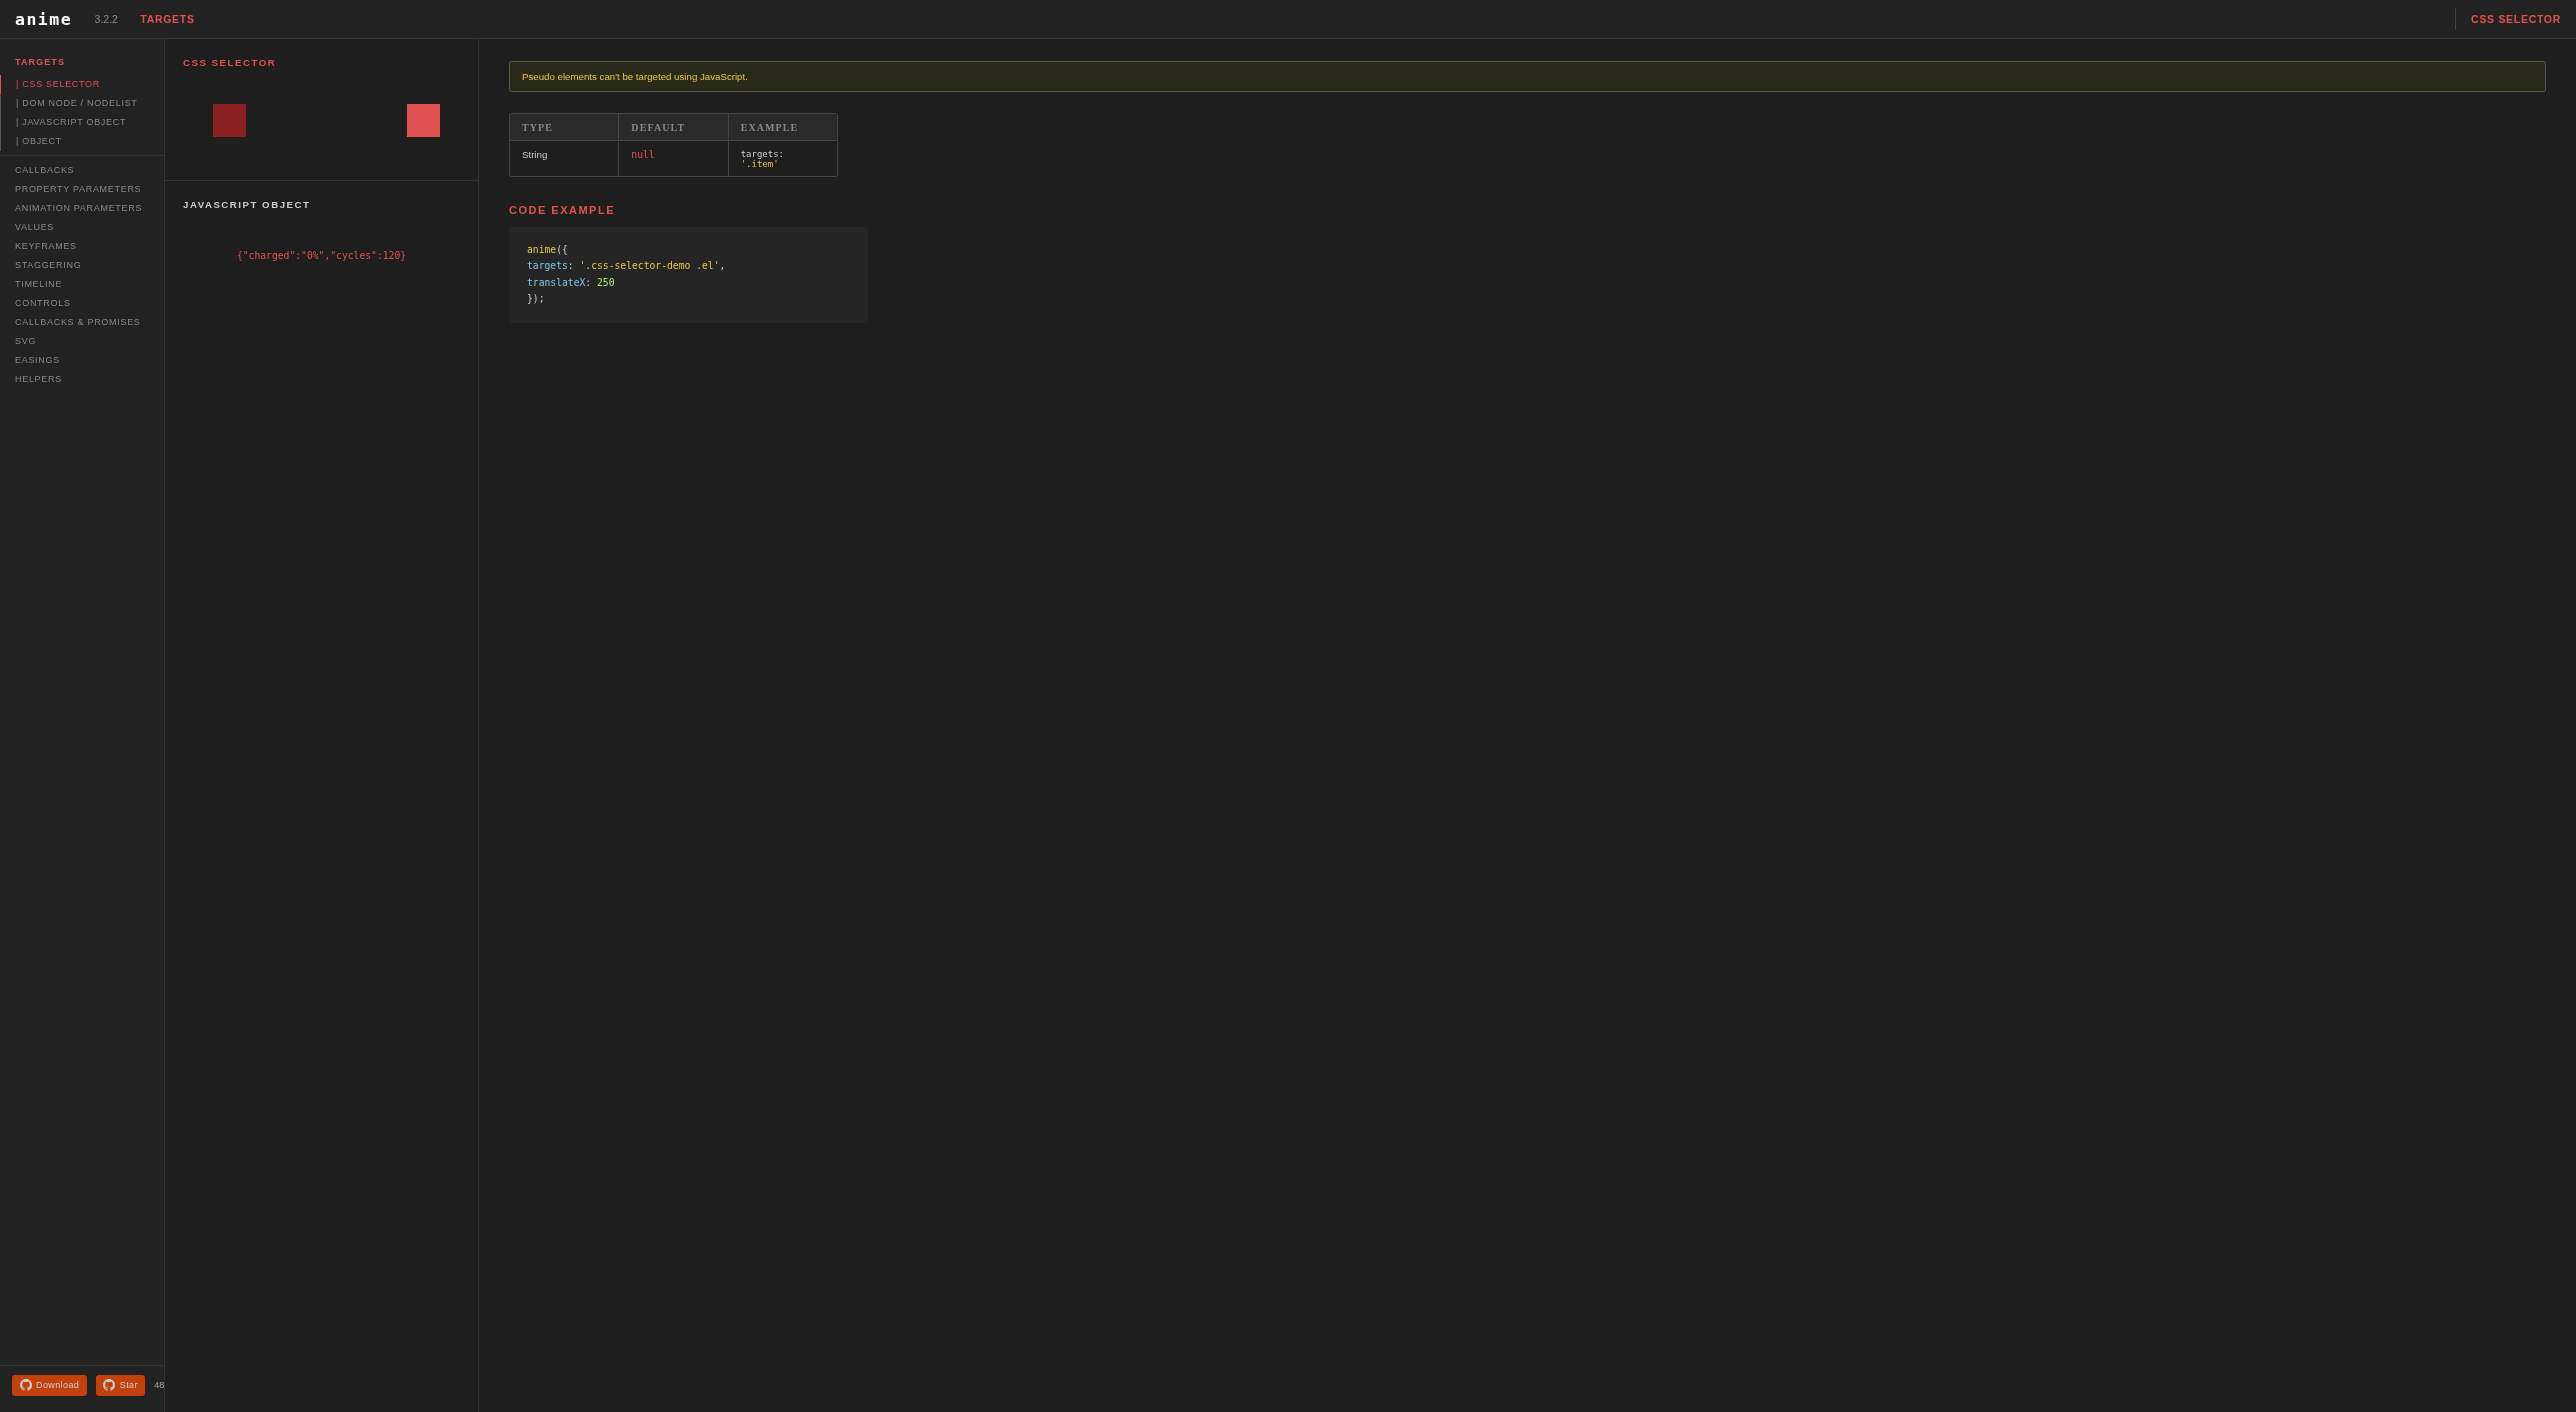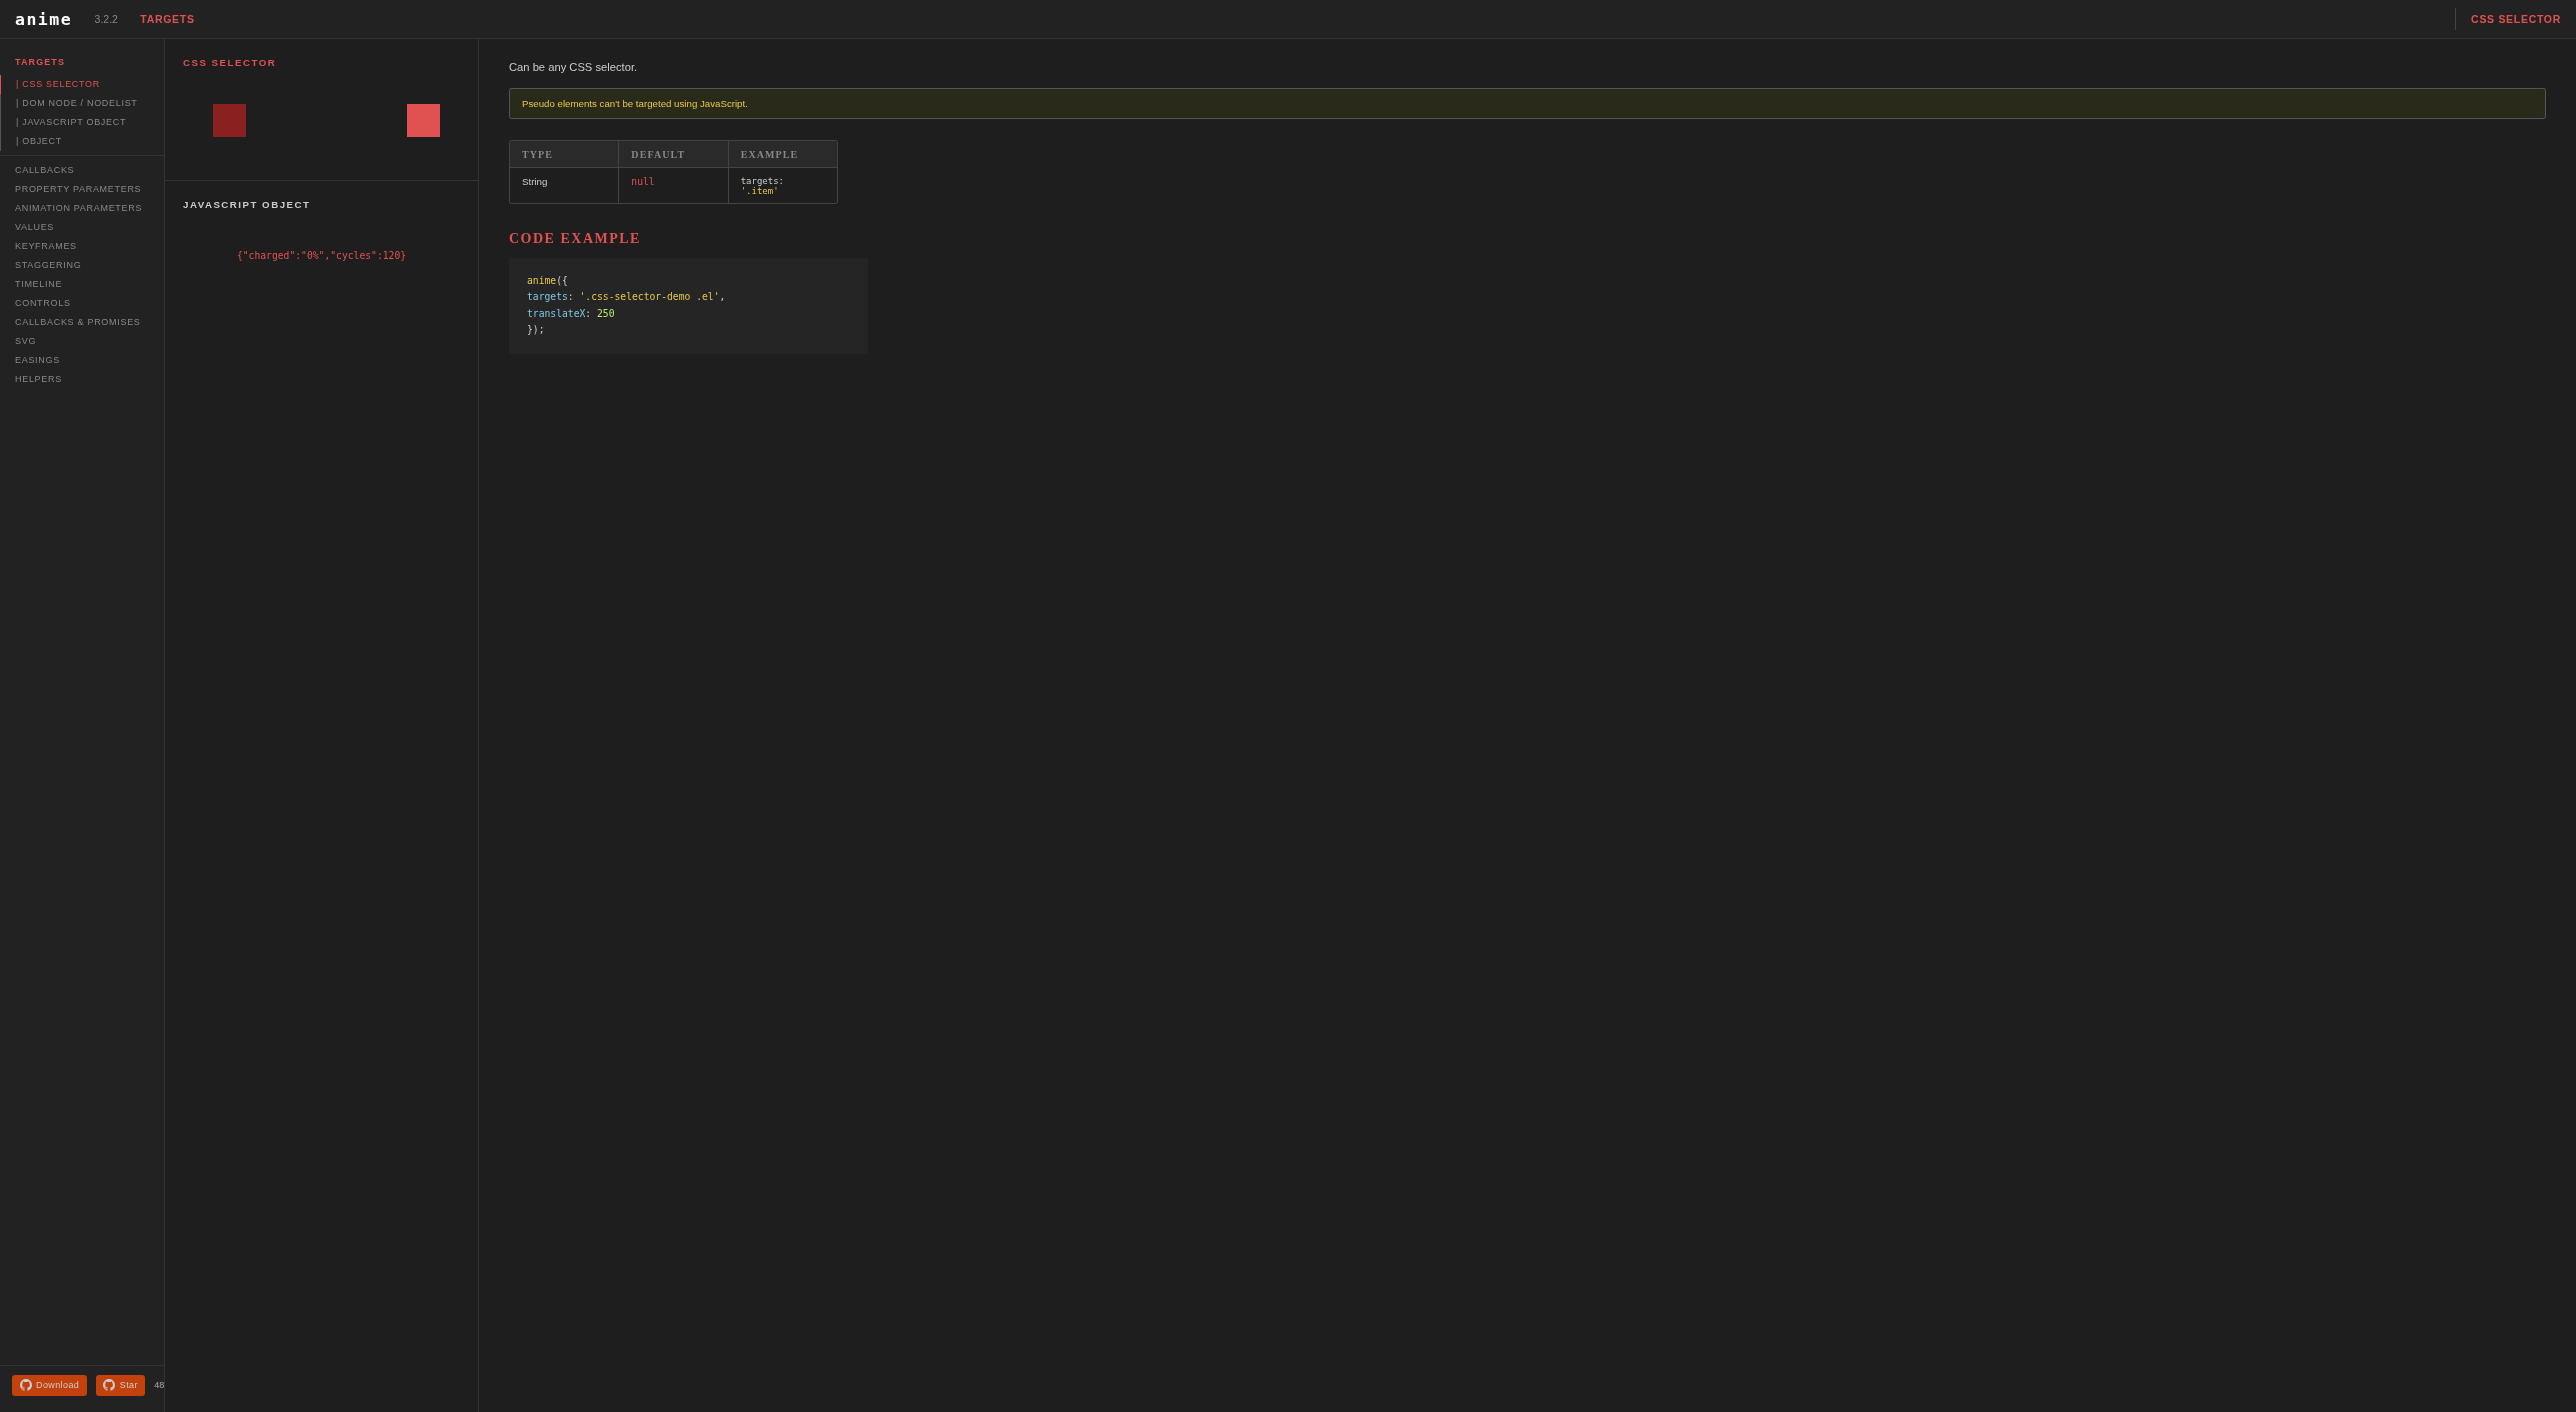--- a/index.html
+++ b/index.html
@@ -264,25 +264,24 @@
       border-right: 0.7px solid #444;
       color: #ccc;
     }
     .type-table-row .td:last-child { border-right: none; }
     .td.null-val { color: #e05252; font-family: monospace; }
     .td.code-val { color: #ccc; font-family: monospace; font-size: 9px; }
     .td.code-val span.str { color: #e8c84a; }
 
     .code-example-title {
       color: #e05252;
-      font-size: 14px;
+      font-size: 11px;
       font-weight: bold;
       letter-spacing: 1.5px;
       margin-bottom: 10.5px;
-      font-family: Liberation Serif, serif;
     }
 
     .code-block {
       background: #252525;
       border-radius: 3px;
       padding: 15px 18px;
       font-family: monospace;
       font-size: 9.7px;
       line-height: 1.7;
       max-width: 359px;
@@ -374,21 +373,20 @@
       <div class="demo-section-title">JAVASCRIPT OBJECT</div>
       <div class="demo-area js-demo">
         <div class="js-output">{"charged":"0%","cycles":120}</div>
       </div>
     </div>
 
   </div>
 
   <div class="right-panel">
 
-    <p class="desc-text">Can be any CSS selector.</p>
 
     <div class="warning-box">Pseudo elements can't be targeted using JavaScript.</div>
 
     <div class="type-table">
       <div class="type-table-header">
         <div class="th">TYPE</div>
         <div class="th">DEFAULT</div>
         <div class="th">EXAMPLE</div>
       </div>
       <div class="type-table-row">

